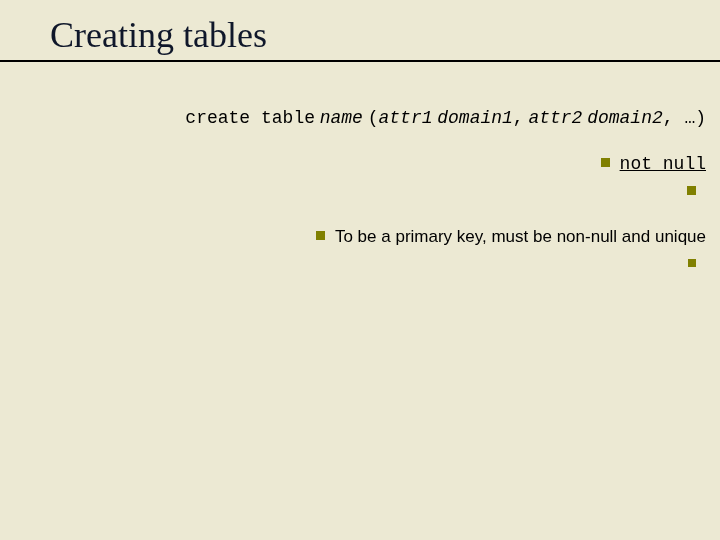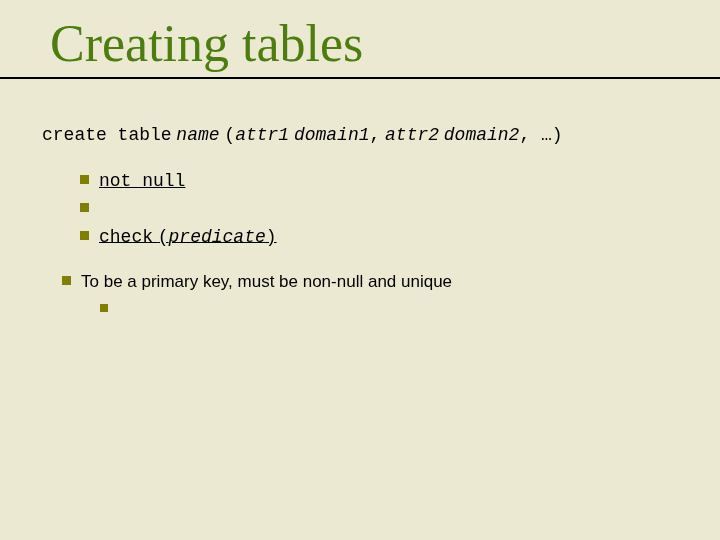--- a/index.html
+++ b/index.html
@@ -17,35 +17,36 @@
     width: 720px;
     height: 540px;
     box-sizing: border-box;
   }
   .title-wrap {
     padding: 14px 0 0 50px;
   }
   .title {
     font-family: "Times New Roman", Times, serif;
     font-weight: 400;
-    font-size: 52px;
-    color: #4d7c0f;
+    font-size: 36px;
+    color: #0f172a;
     margin: 0;
   }
   .title-underline {
     margin-top: 4px;
     margin-left: 0px;
     width: 720px;
     height: 2px;
     background: #000;
   }
   .body {
-    padding: 44px 31px 0 42px;
+    padding: 44px 14px 0 42px;
     font-size: 17px;
     line-height: 1.35;
+    text-align: right;
   }
   .row {
     margin-bottom: 4px;
   }
   .block {
     margin-top: 22px;
   }
   .mono {
     font-family: "Courier New", Courier, monospace;
     font-size: 18px;
@@ -99,23 +100,20 @@
     </div>
 
     <div class="block">
 
       <div class="row sub1">
         <span class="bul"></span><span class="mono txt">not null</span>
       </div>
       <div class="row sub1">
         <span class="bul"></span>
       </div>
-      <div class="row sub1">
-        <span class="bul"></span><span class="txt"><span class="mono">check</span> <span class="mono">(</span><span class="mono italic">predicate</span><span class="mono">)</span></span>
-      </div>
     </div>
 
     <div class="outer-item">
       <div class="row">
         <span class="bul"></span><span class="txt">To be a primary key, must be non-null and unique</span>
       </div>
       <div class="row sub1">
         <span class="bul sm"></span>
       </div>
     </div>

